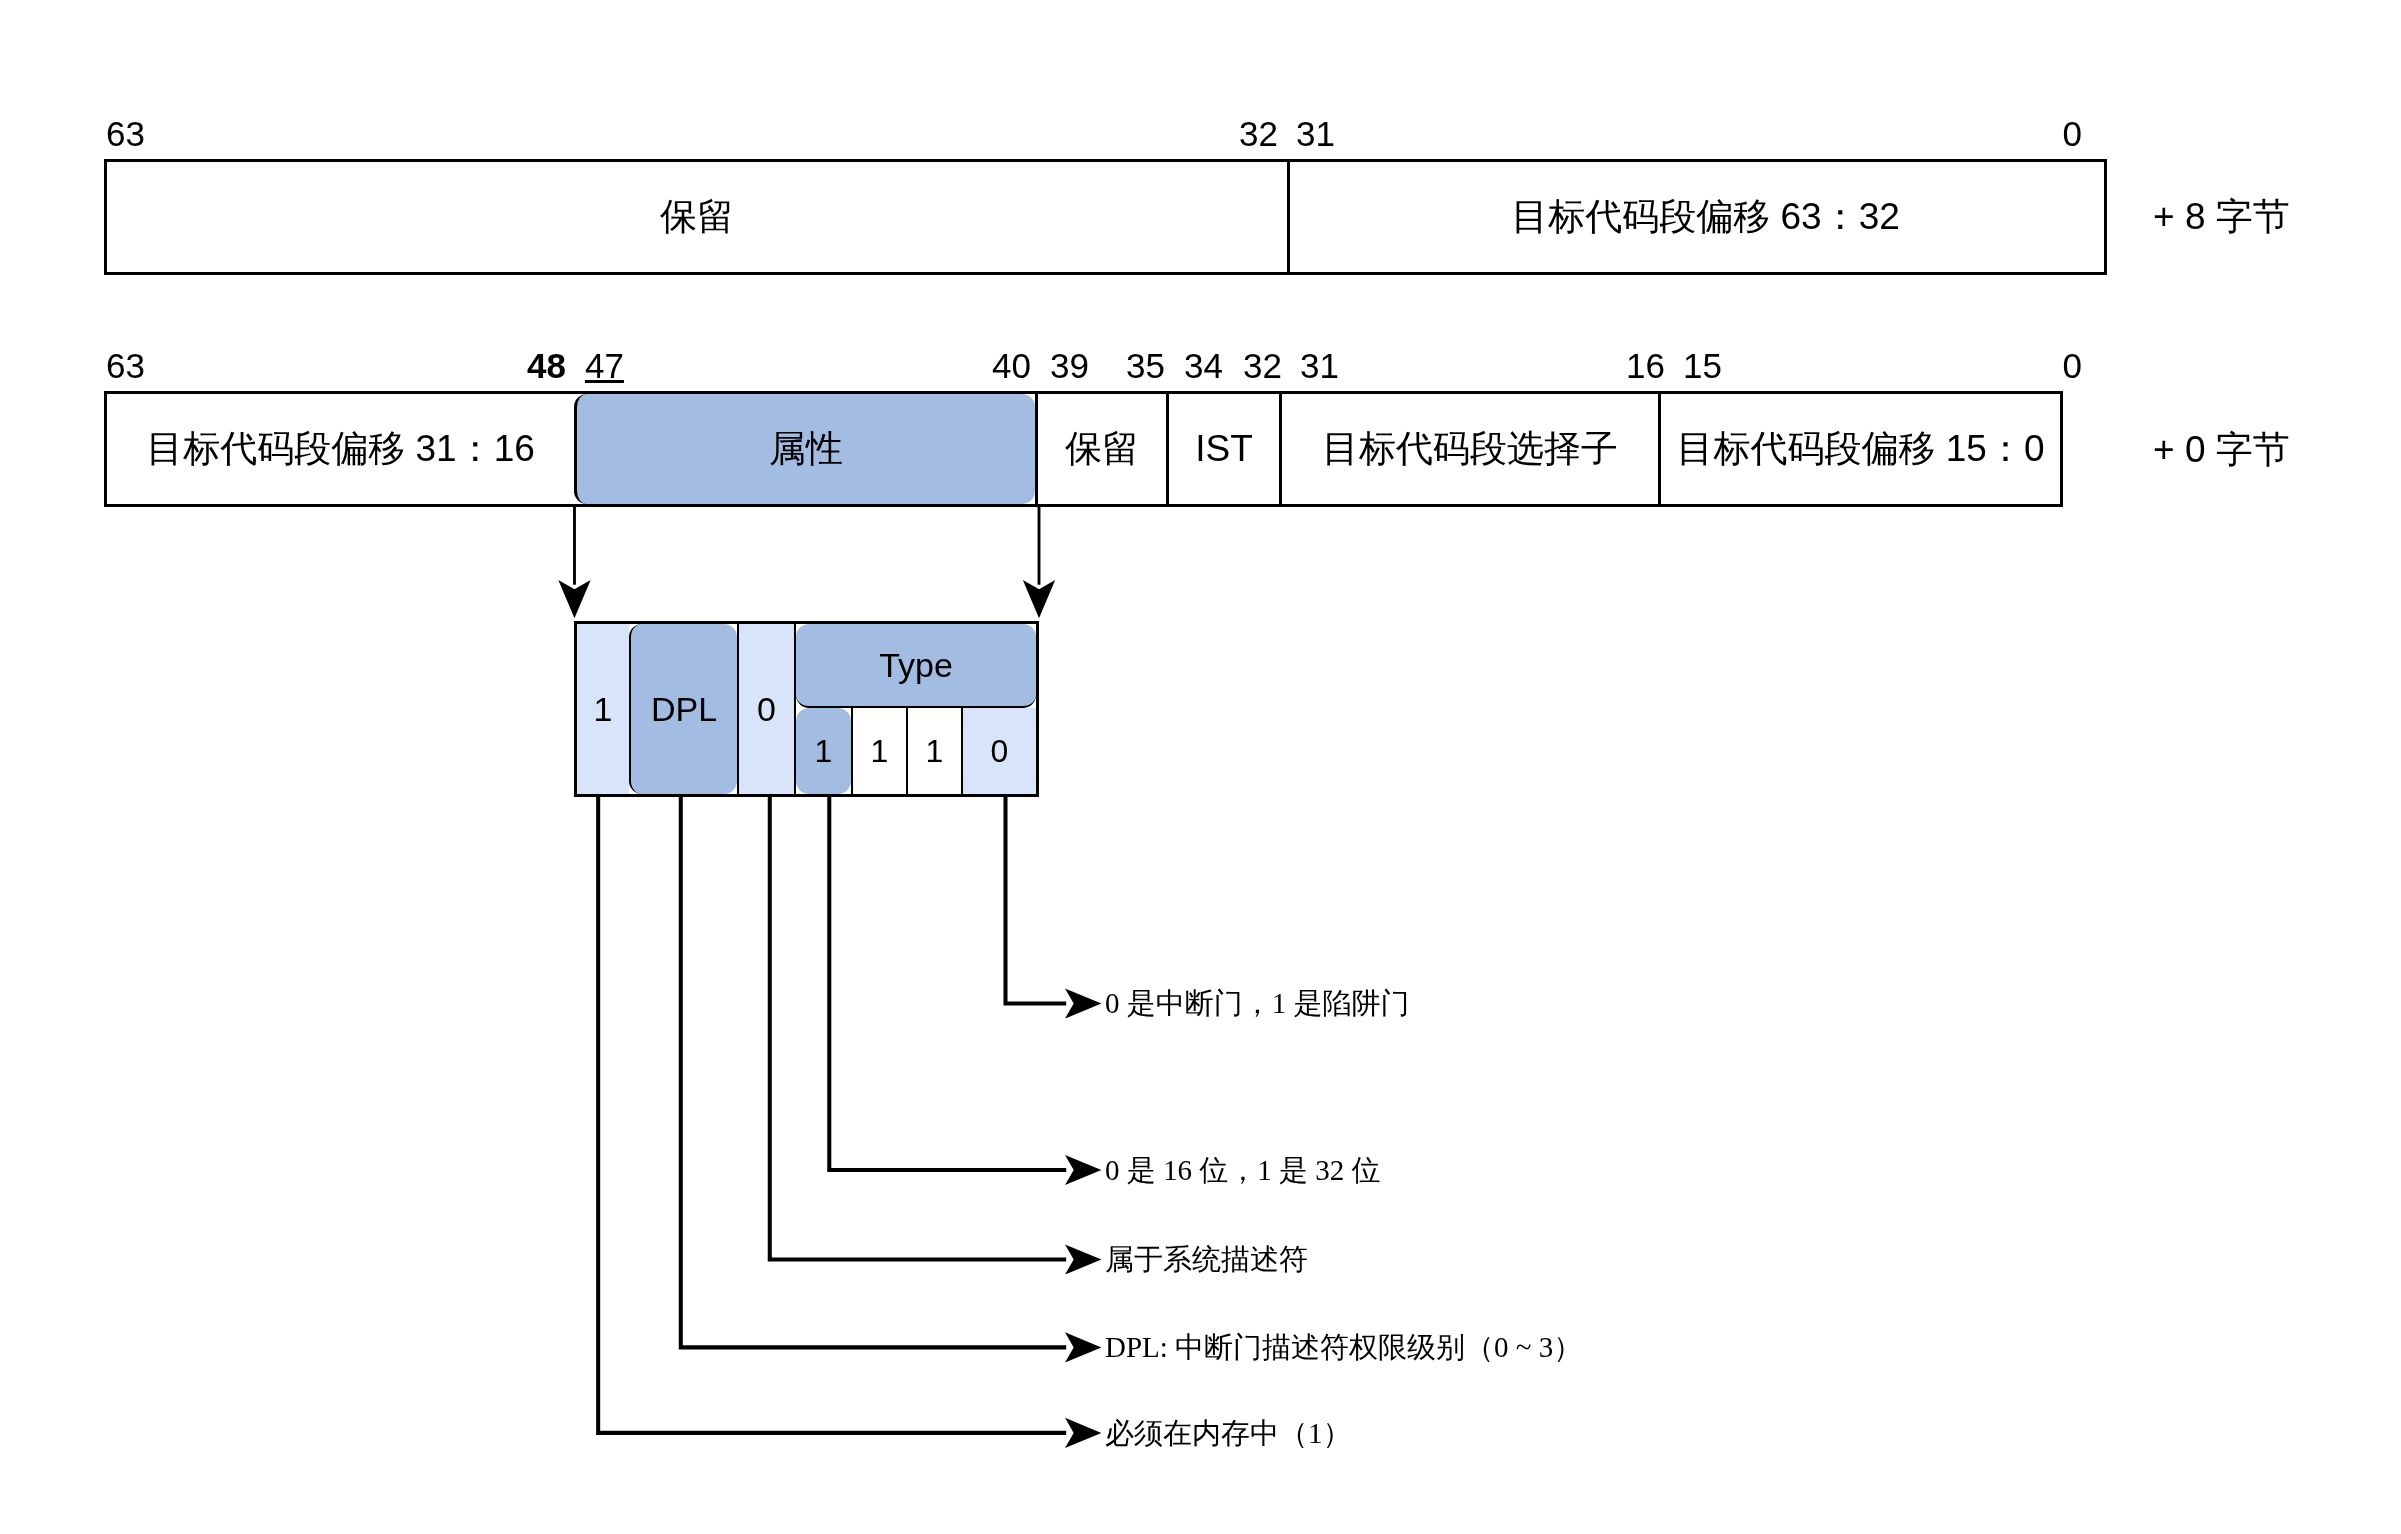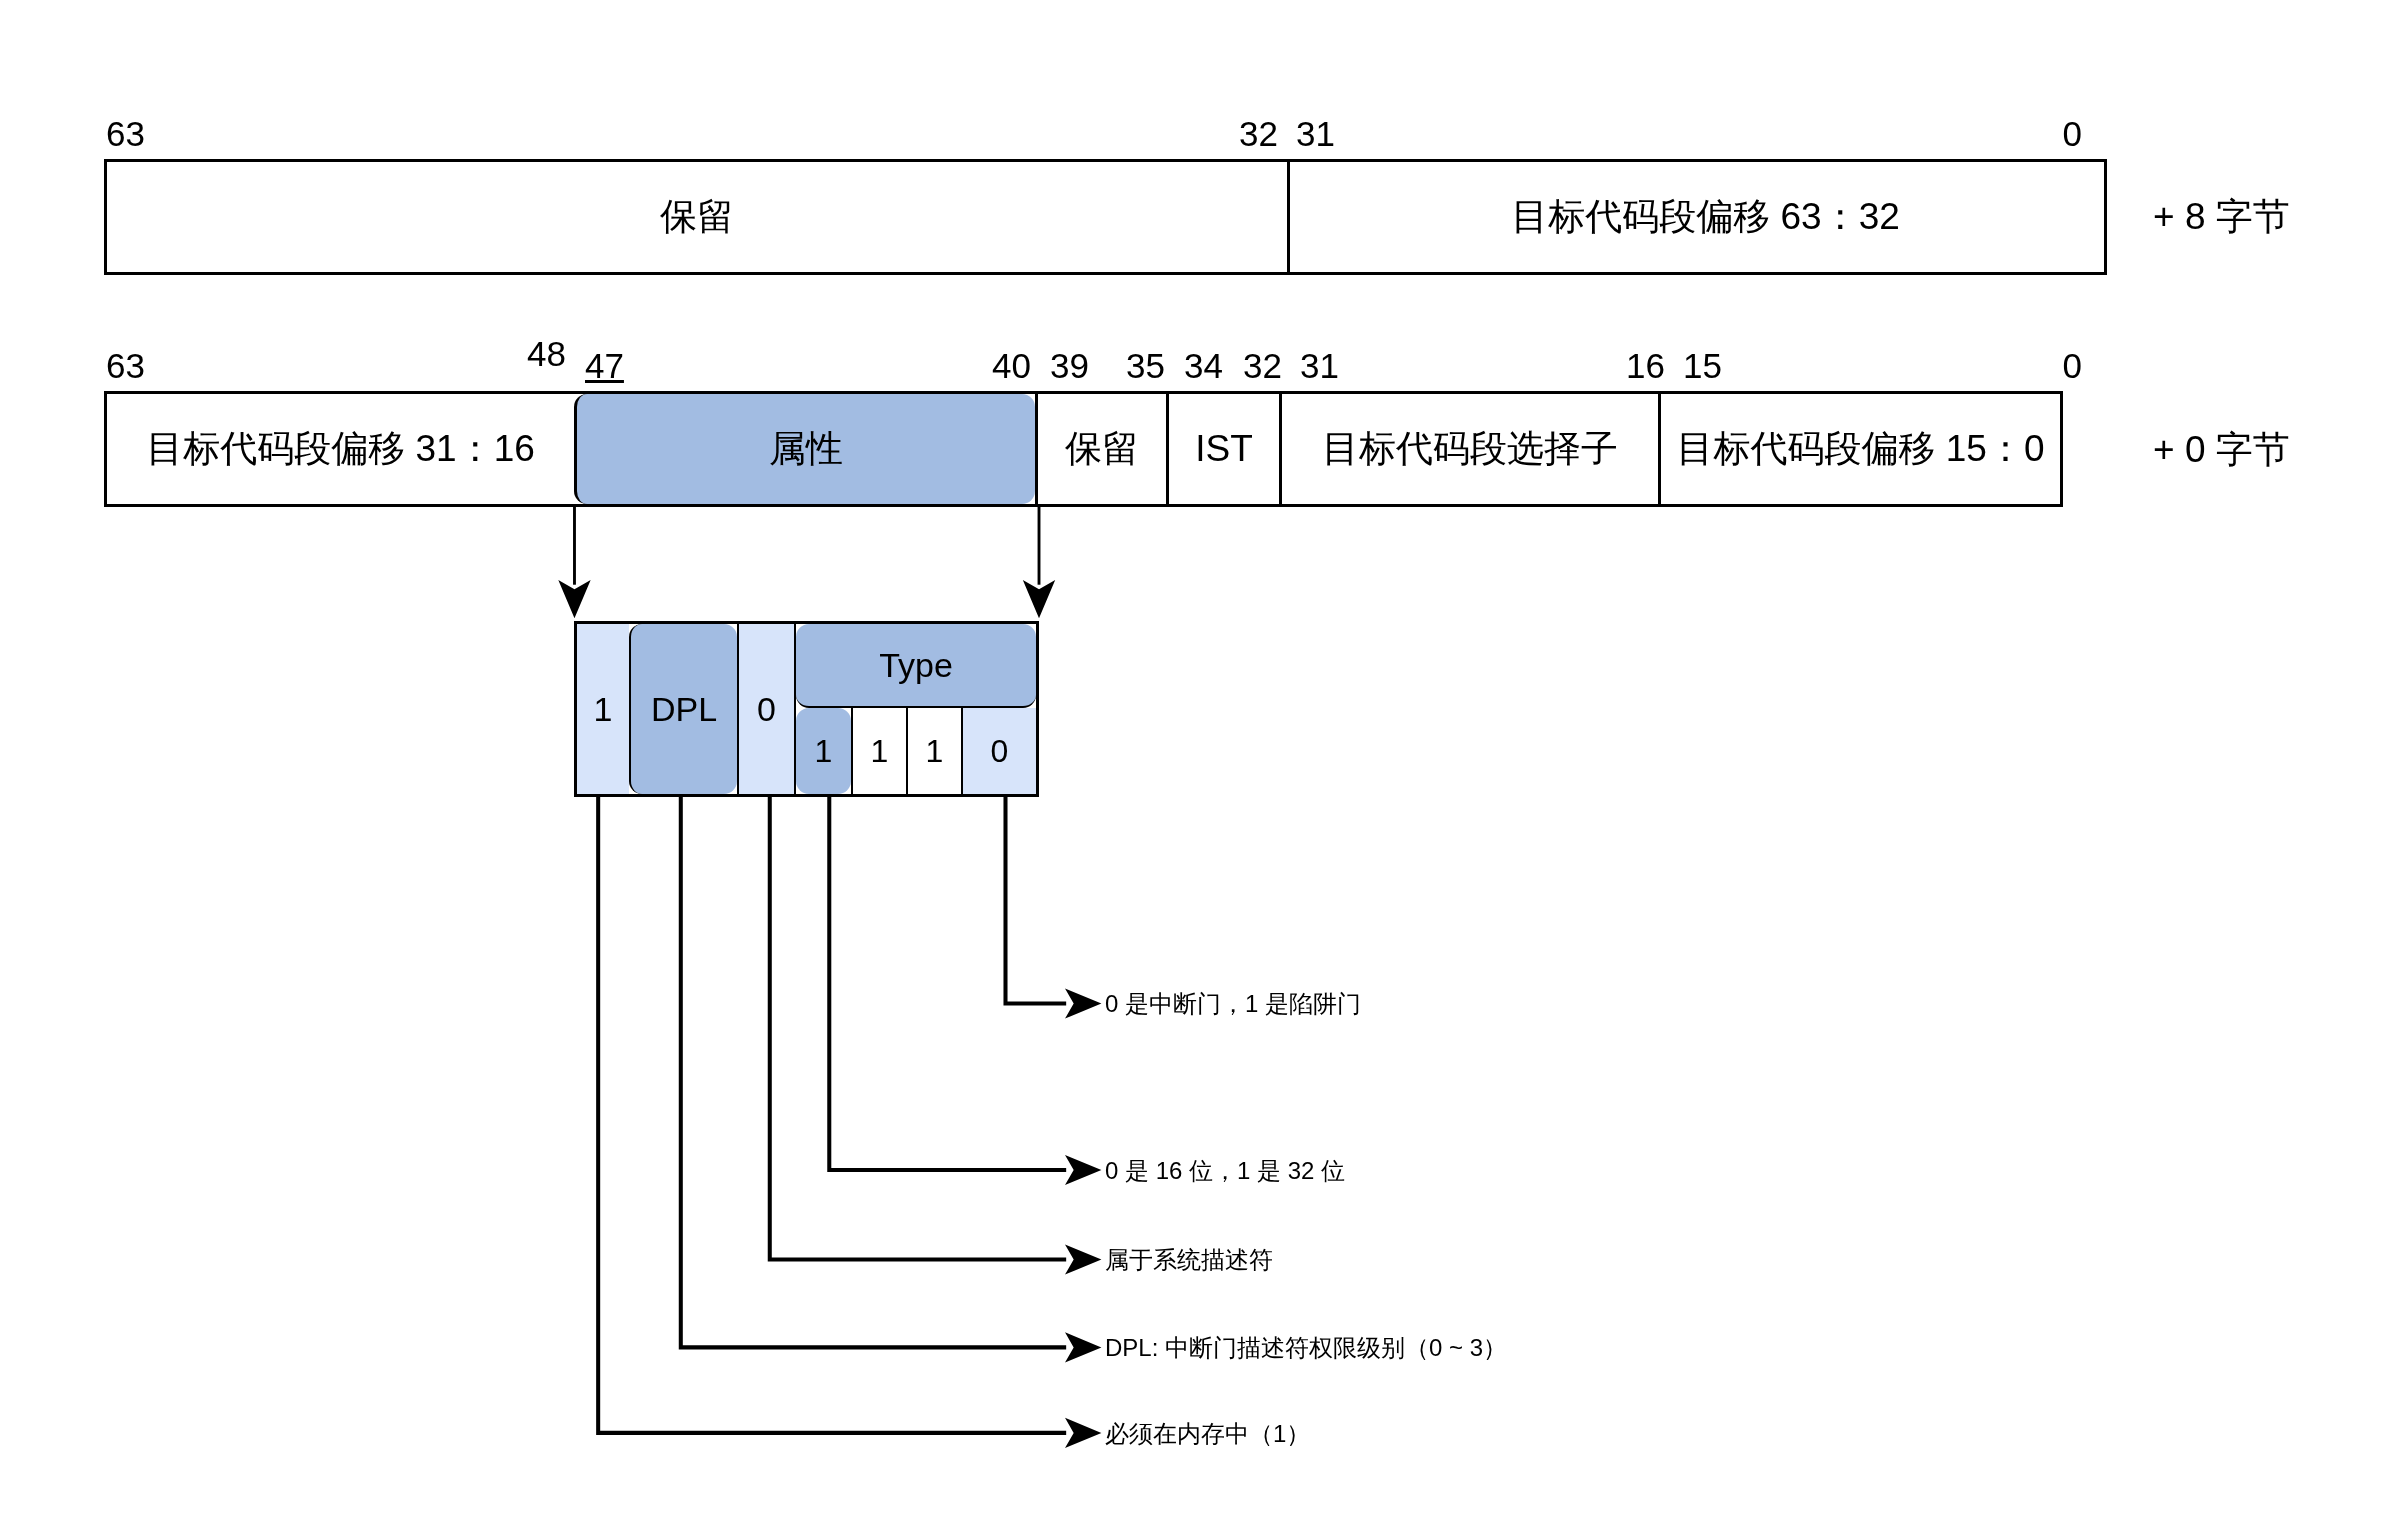--- a/index.html
+++ b/index.html
@@ -30,21 +30,21 @@
     box-sizing:border-box; border:3.5px solid #000; display:flex; background:#fff;
   }
   .dcell { display:flex; align-items:center; justify-content:center; box-sizing:border-box; font-size:34px; }
   .typegroup { display:flex; flex-direction:column; box-sizing:border-box; flex:1; }
   .typehead {
     height:84px; border-bottom:2.9px solid #000; box-sizing:border-box;
     display:flex; align-items:center; justify-content:center; font-size:34px;
   }
   .typebits { flex:1; display:flex; }
   .tbit { display:flex; align-items:center; justify-content:center; box-sizing:border-box; font-size:32px; }
-  .anno { position:absolute; font-size:24px; line-height:37px; white-space:nowrap; }
+  .anno { position:absolute; font-size:29px; line-height:37px; white-space:nowrap;font-family:Liberation Serif, serif; }
 </style>
 </head>
 <body>
 
 <div class="canvas">
 
   <svg class="lines" width="2401" height="1534" viewBox="0 0 4155 2655">
 
     <line x1="994" y1="877" x2="994" y2="1012" stroke="#000" stroke-width="5"></line>
     <polygon points="994,1070 966,1004 994,1020 1022,1004" fill="#000"></polygon>
@@ -72,21 +72,21 @@
   <span class="bitlabel" style="left:1296px; top:116px;">31</span>
   <span class="bitlabel ralign" style="left:2082px; top:116px;">0</span>
 
   <div class="row" style="left:104px; top:159px; width:2003px; height:116px;">
     <div class="cell" style="width:1180px;">保留</div>
     <div class="cell bl6" style="flex:1;padding-left:17px;">目标代码段偏移 63：32</div>
   </div>
   <span class="bytelabel" style="left:2153px; top:198px;">+ 8 字节</span>
 
   <span class="bitlabel" style="left:106px; top:348px;">63</span>
-  <span class="bitlabel ralign" style="left:566px; top:336px;">48</span>
+  <span class="bitlabel ralign" style="left:566px; top:348px;font-weight:bold;">48</span>
   <span class="bitlabel" style="left:585px; top:348px;text-decoration:underline;">47</span>
   <span class="bitlabel ralign" style="left:1031px; top:348px;">40</span>
   <span class="bitlabel" style="left:1050px; top:348px;">39</span>
   <span class="bitlabel ralign" style="left:1165px; top:348px;">35</span>
   <span class="bitlabel" style="left:1184px; top:348px;">34</span>
   <span class="bitlabel ralign" style="left:1282px; top:348px;">32</span>
   <span class="bitlabel" style="left:1300px; top:348px;">31</span>
   <span class="bitlabel ralign" style="left:1665px; top:348px;">16</span>
   <span class="bitlabel" style="left:1683px; top:348px;">15</span>
   <span class="bitlabel ralign" style="left:2082px; top:348px;">0</span>

